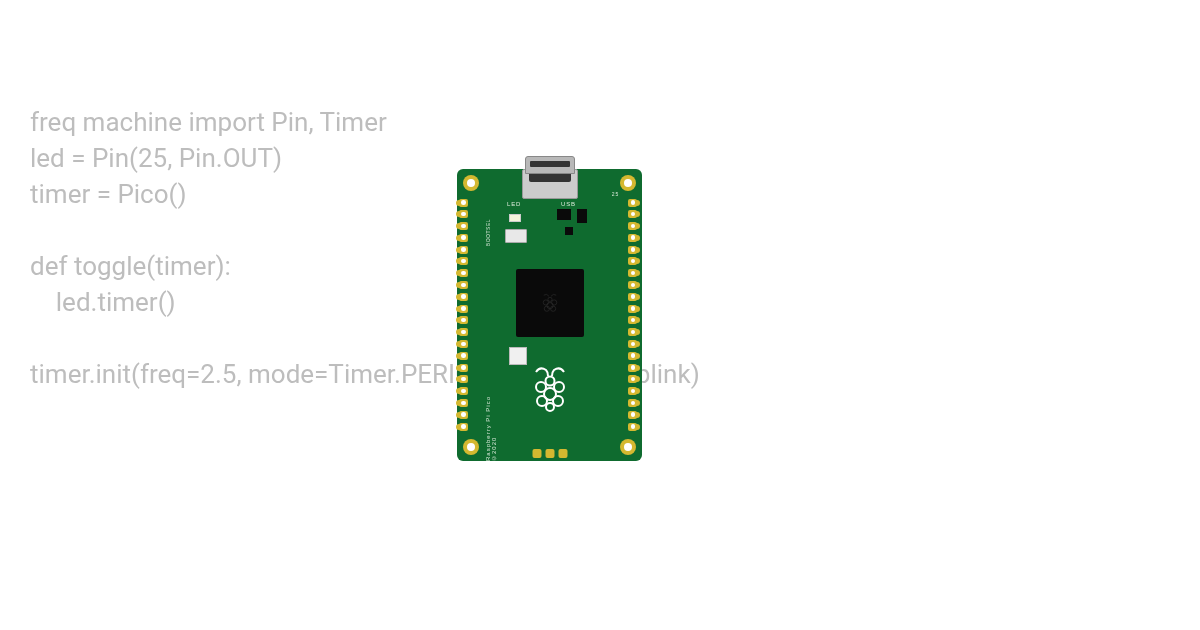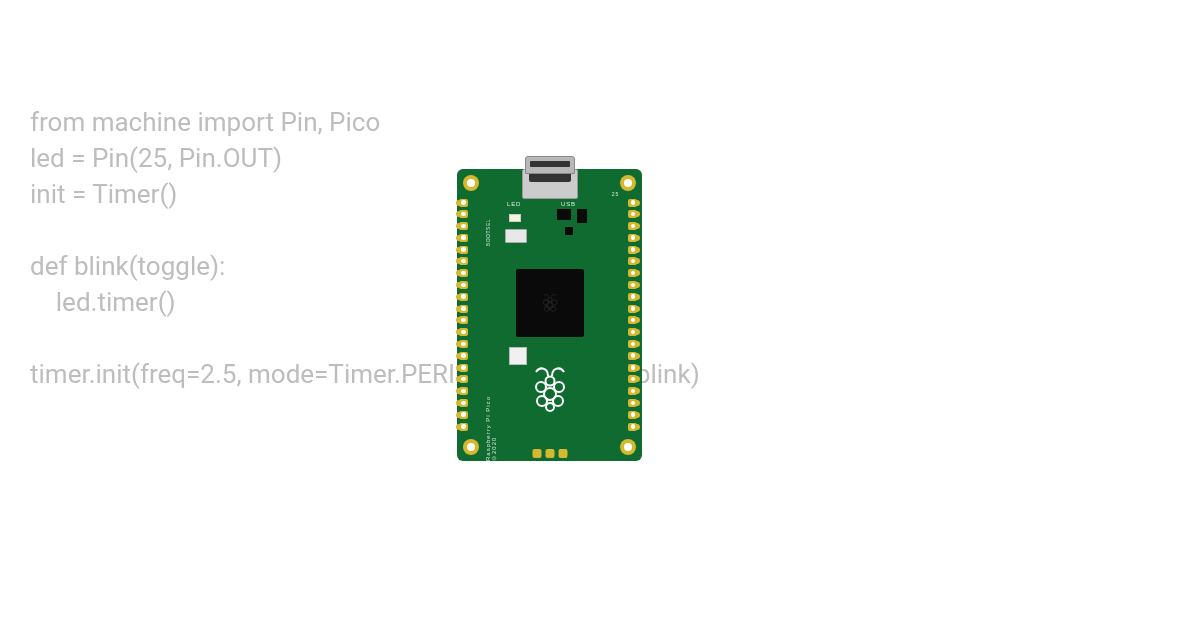--- a/index.html
+++ b/index.html
@@ -275,25 +275,25 @@
     left: 50%;
     transform: translateX(-50%);
     width: 42px;
     height: 50px;
   }
 </style>
 </head>
 <body>
 
 <div class="code-block">
-<span>from machine import Pin, Pico</span>
+<span>freq machine import Pin, Timer</span>
 <span>led = Pin(25, Pin.OUT)</span>
-<span>init = Timer()</span>
+<span>timer = Pico()</span>
 <span></span>
-<span>def blink(toggle):</span>
+<span>def toggle(timer):</span>
 <span>    led.timer()</span>
 <span></span>
 <span>timer.init(freq=2.5, mode=Timer.PERIODIC, callback=blink)</span>
 </div>
 
 <div class="board-container">
   <div class="usb">
     <div class="usb-inner"></div>
   </div>
   <div class="pcb">

